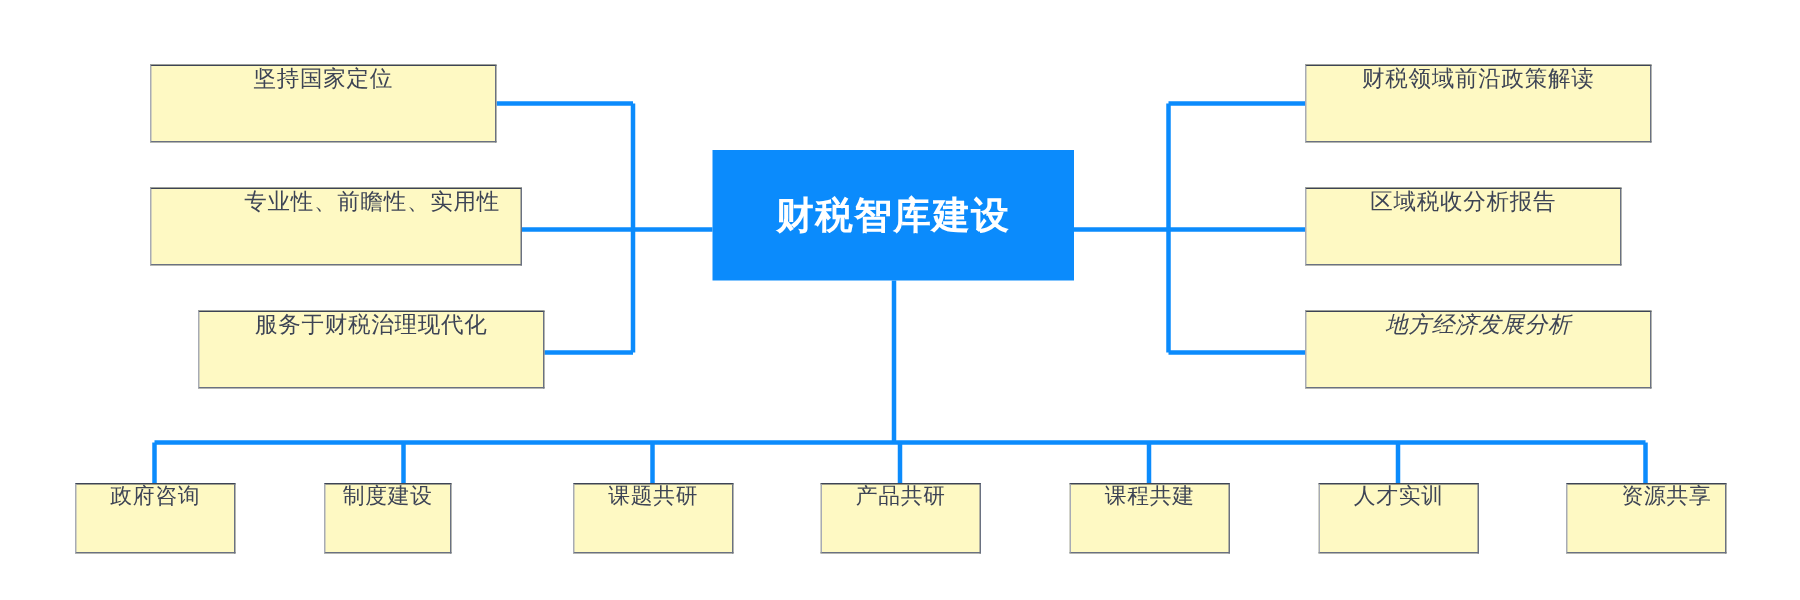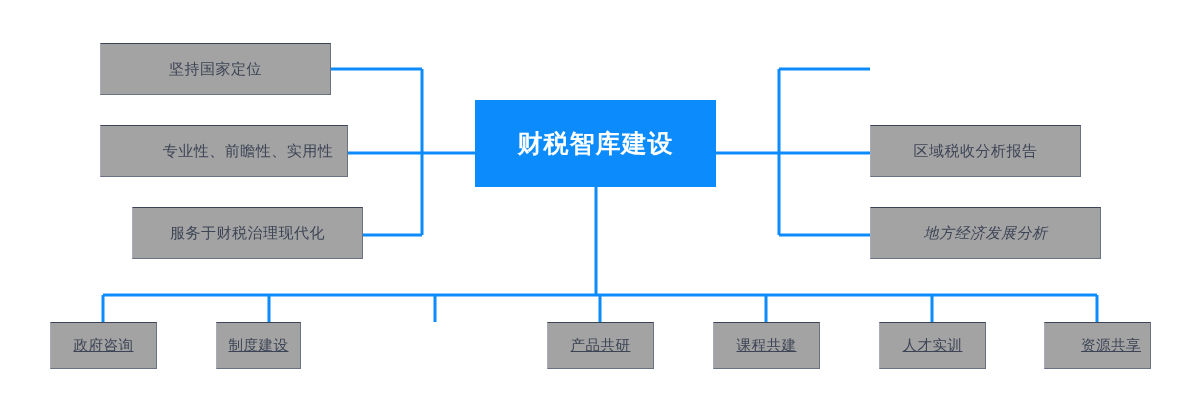--- a/index.html
+++ b/index.html
@@ -22,23 +22,23 @@
     left: 0;
     top: 0;
     width: 1200px;
     height: 400px;
     pointer-events: none;
   }
   .node {
     position: absolute;
     box-sizing: border-box;
     display: flex;
-    align-items: center;
+    align-items: flex-start;
     justify-content: center;
-    background: #a3a3a3;
+    background: #fef9c3;
     border: 1px solid #59607080;
     border-top-color: #3d4455;
     border-right-color: #6a7181;
     border-bottom-color: #6a7181;
     border-left-color: #a7abb5;
     color: #3d4455;
     font-size: 15px;
     line-height: 1.2;
     letter-spacing: 0.5px;
     white-space: nowrap;
@@ -53,21 +53,20 @@
     border: none;
     color: #ffffff;
     font-size: 25px;
     font-weight: bold;
     letter-spacing: 1px;
     white-space: nowrap;
     text-align: center;
   }
   .node-bottom {
     font-size: 14.5px;
-    text-decoration: underline;
   }
 </style>
 </head>
 <body>
 
 <div id="diagram">
 
   <svg id="connectors" viewBox="0 0 1200 400" width="1200" height="400" aria-hidden="true">
     <g fill="none" stroke="#0b8bfc" stroke-width="3" stroke-linecap="butt">
 
@@ -102,32 +101,38 @@
     <span>专业性、前瞻性、实用性</span>
   </div>
   <div class="node" style="left:100px; top:207px; width:231px; height:52px;margin-left:32px;">
     <span>服务于财税治理现代化</span>
   </div>
 
   <div class="node-center" style="left:475px; top:100px; width:241px; height:87px;">
     <span>财税智库建设</span>
   </div>
 
+  <div class="node" style="left:870px; top:43px; width:231px; height:52px;">
+    <span>财税领域前沿政策解读</span>
+  </div>
   <div class="node" style="left:870px; top:125px; width:211px; height:52px;">
     <span>区域税收分析报告</span>
   </div>
   <div class="node" style="left:870px; top:207px; width:231px; height:52px;font-style:italic;">
     <span>地方经济发展分析</span>
   </div>
 
   <div class="node node-bottom" style="left:50px; top:322px; width:107px; height:47px;">
     <span>政府咨询</span>
   </div>
   <div class="node node-bottom" style="left:216px; top:322px; width:85px; height:47px;">
     <span>制度建设</span>
+  </div>
+  <div class="node node-bottom" style="left:382px; top:322px; width:107px; height:47px;">
+    <span>课题共研</span>
   </div>
   <div class="node node-bottom" style="left:547px; top:322px; width:107px; height:47px;">
     <span>产品共研</span>
   </div>
   <div class="node node-bottom" style="left:713px; top:322px; width:107px; height:47px;">
     <span>课程共建</span>
   </div>
   <div class="node node-bottom" style="left:879px; top:322px; width:107px; height:47px;">
     <span>人才实训</span>
   </div>

